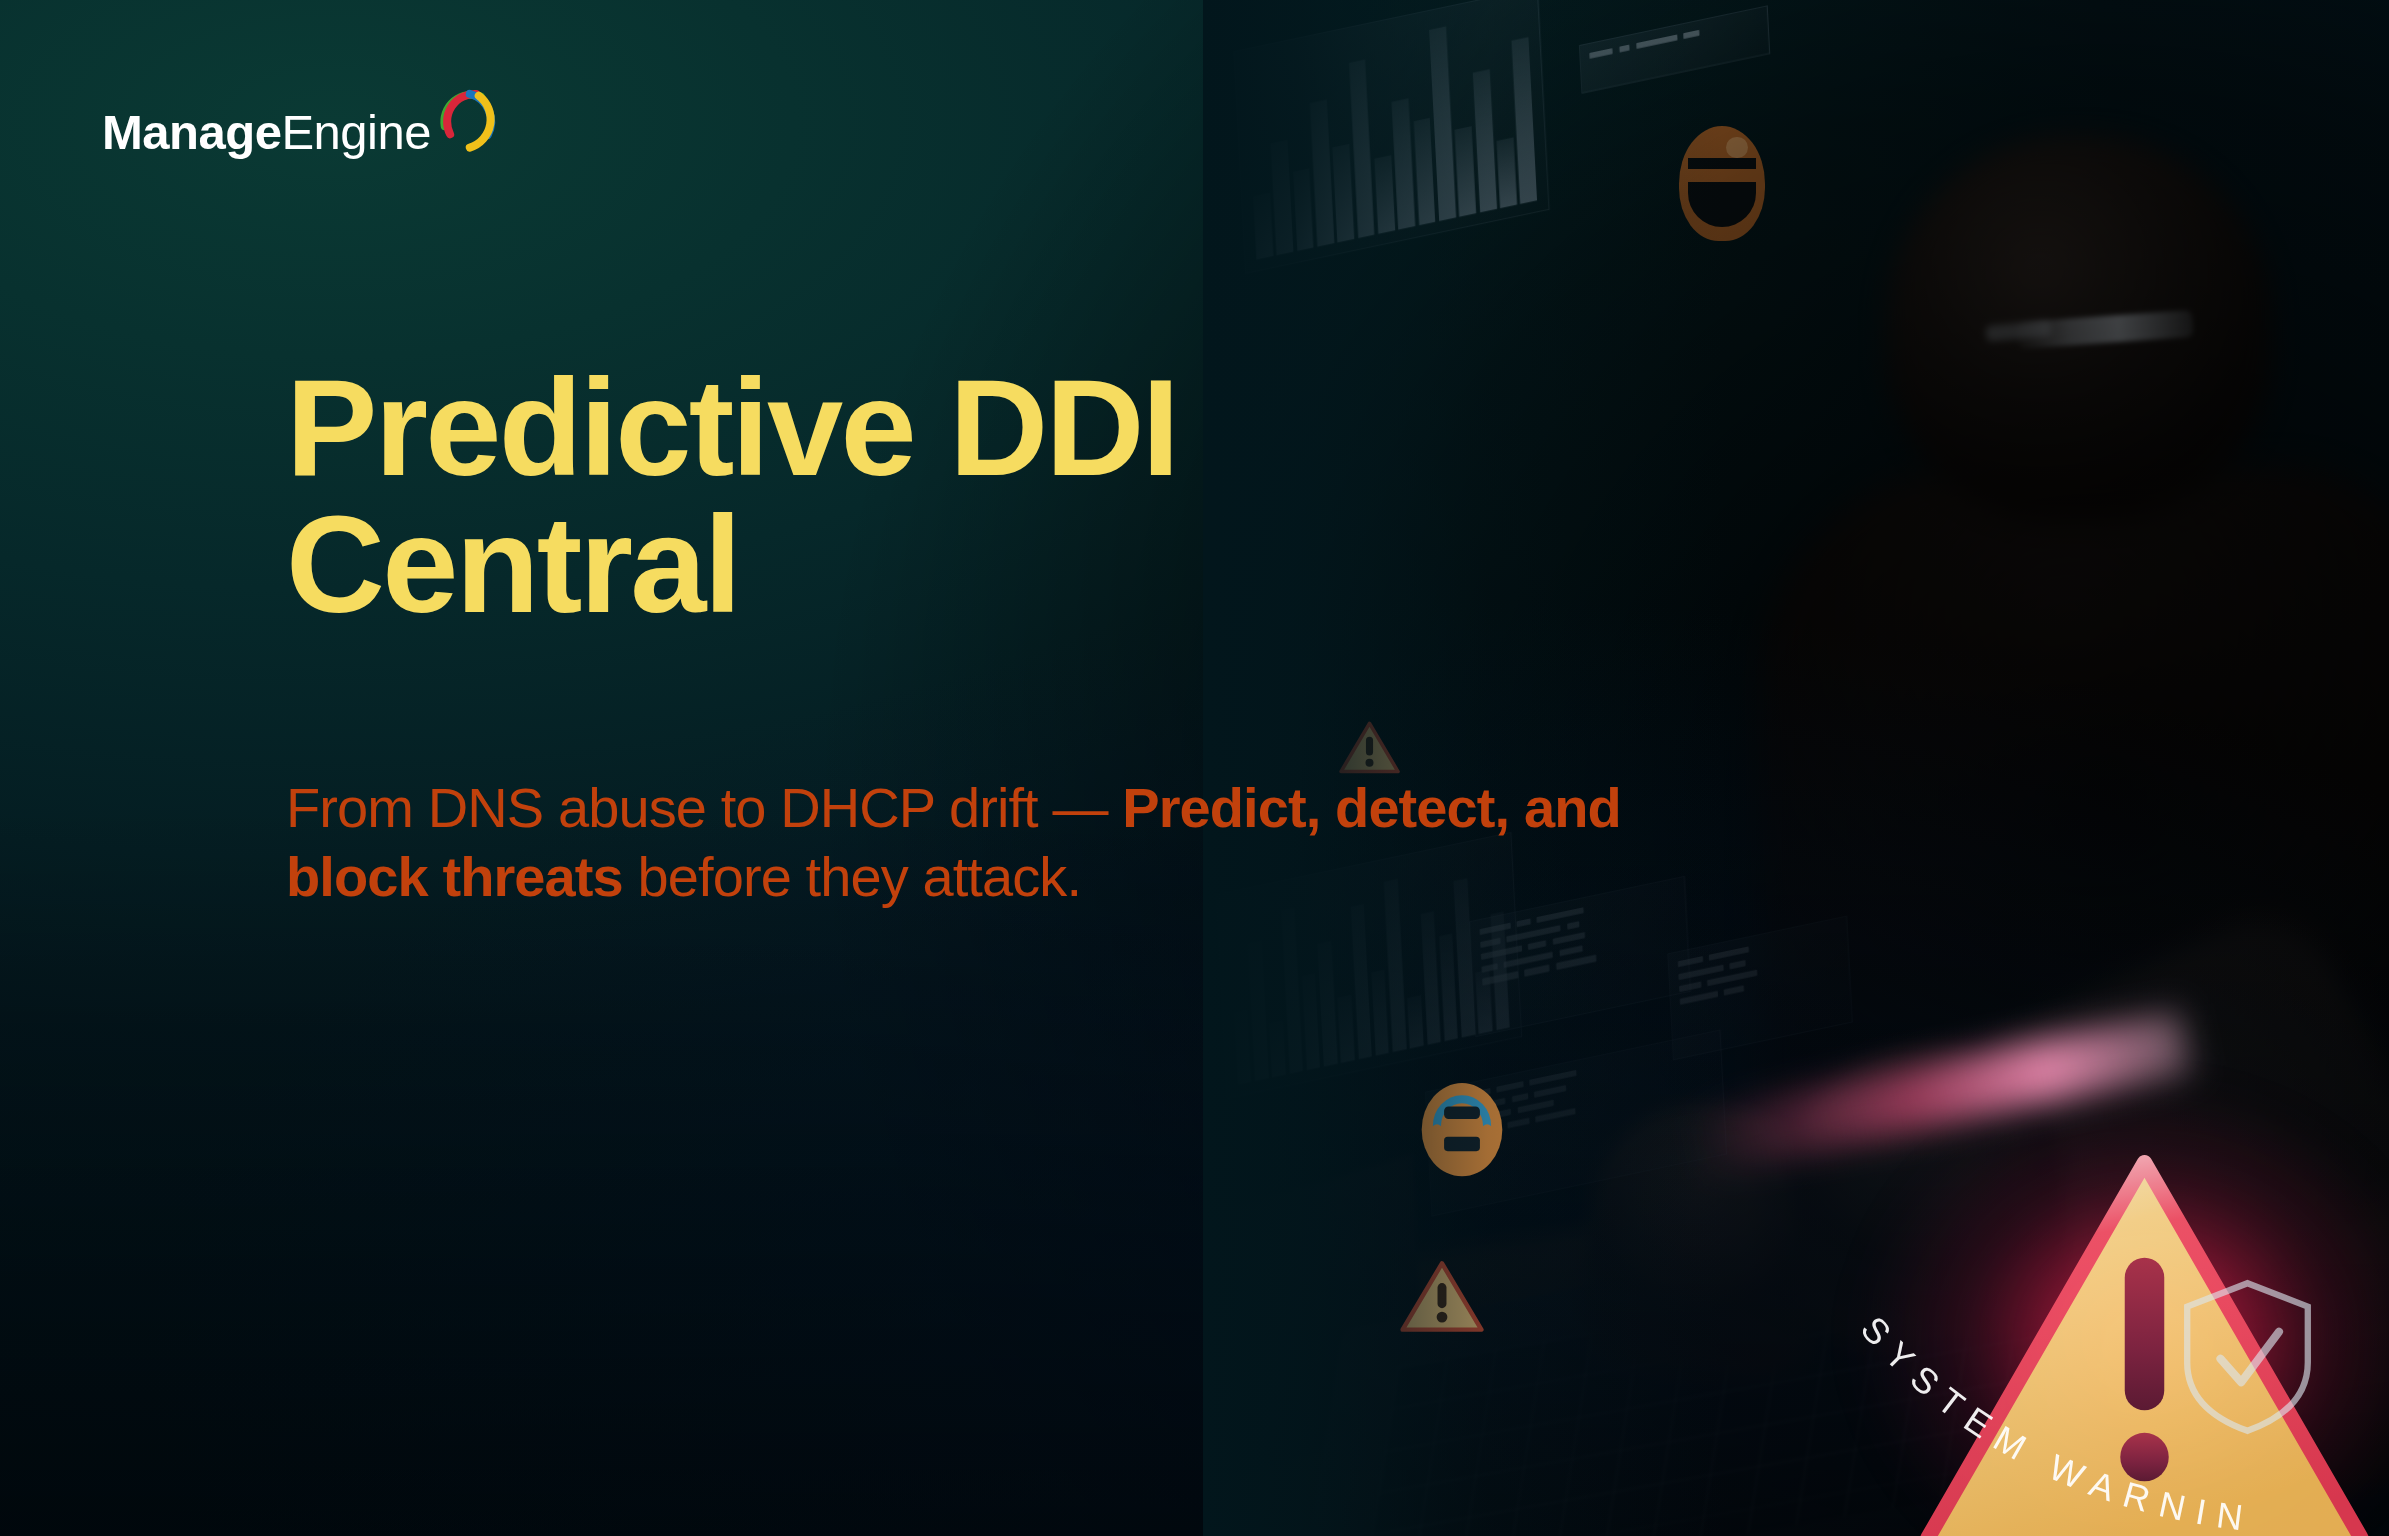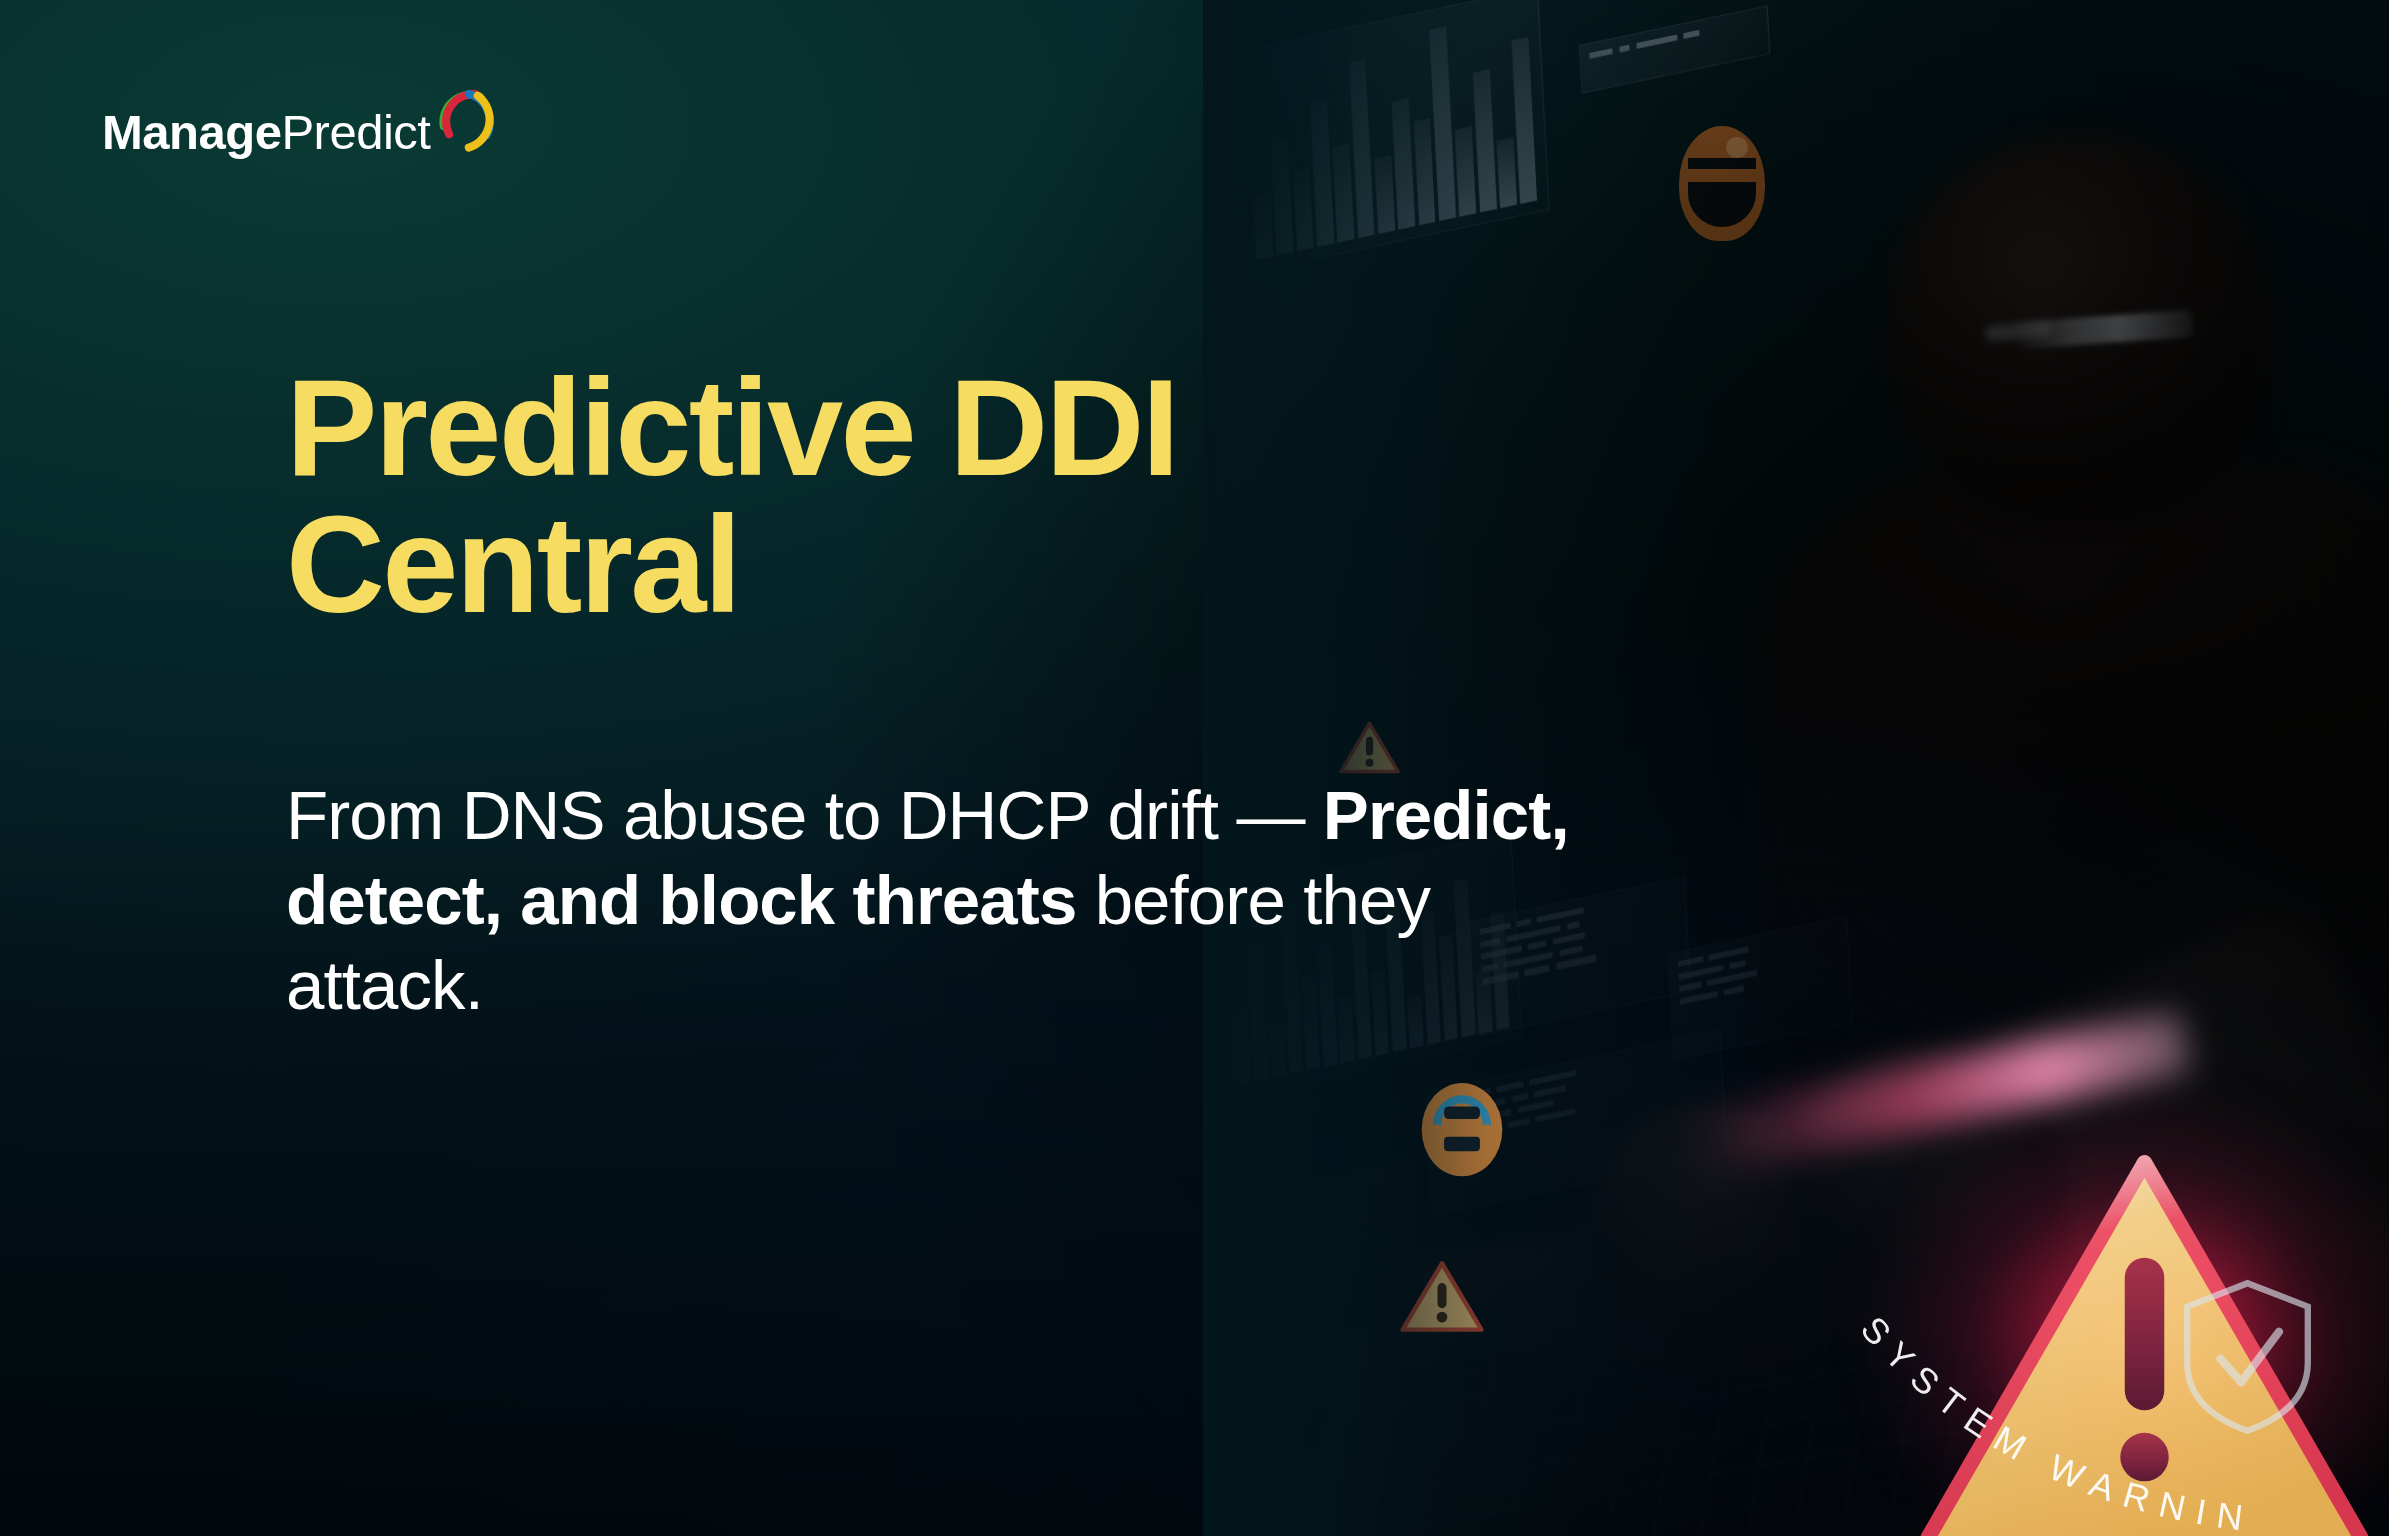--- a/index.html
+++ b/index.html
@@ -233,23 +233,23 @@
     font-size:137px; line-height:1.0;
     font-weight:bold;
     color:#F6DC60;
     letter-spacing:-2.7px;
   }
 
   
   .subhead {
     position:absolute; left:286px; top:774px;
     width:1338px;
-    font-size:69px; line-height:1.23;
+    font-size:56px; line-height:1.23;
     font-weight:normal;
-    color:#ffffff;
+    color:#c2410c;
     letter-spacing:-0.9px;
   }
   .subhead b { font-weight:bold; }
 </style>
 </head>
 <body>
 
 <div id="banner">
 
   <div class="bg-base"></div>
@@ -471,21 +471,21 @@
 
   <div class="bg-right-dark"></div>
   <div class="bg-blue-shift"></div>
   <div class="bg-bottom-dark"></div>
 
   <div class="content">
 
     <div class="logo">
       <div class="logo-row1">
         <span class="me-manage">Manage</span>
-          <span class="me-engine">Predict</span>
+          <span class="me-engine">Engine</span>
         <svg class="swoosh" width="68" height="68" viewBox="0 0 76 76">
           <path d="M12 46 A30 30 0 0 1 52 13" fill="none" stroke="#3EA832" stroke-width="9" stroke-linecap="round"></path>
           <path d="M18 55 A31 31 0 0 1 47 10" fill="none" stroke="#D9263A" stroke-width="9" stroke-linecap="round"></path>
           <path d="M40 10 A32 32 0 0 1 60 56" fill="none" stroke="#1B75BC" stroke-width="9" stroke-linecap="round"></path>
           <path d="M50 12 A33 33 0 0 1 40 70" fill="none" stroke="#F0C01A" stroke-width="9" stroke-linecap="round"></path>
         </svg>
       </div>
     </div>
 
     <h1 class="headline">Predictive DDI Central</h1>

